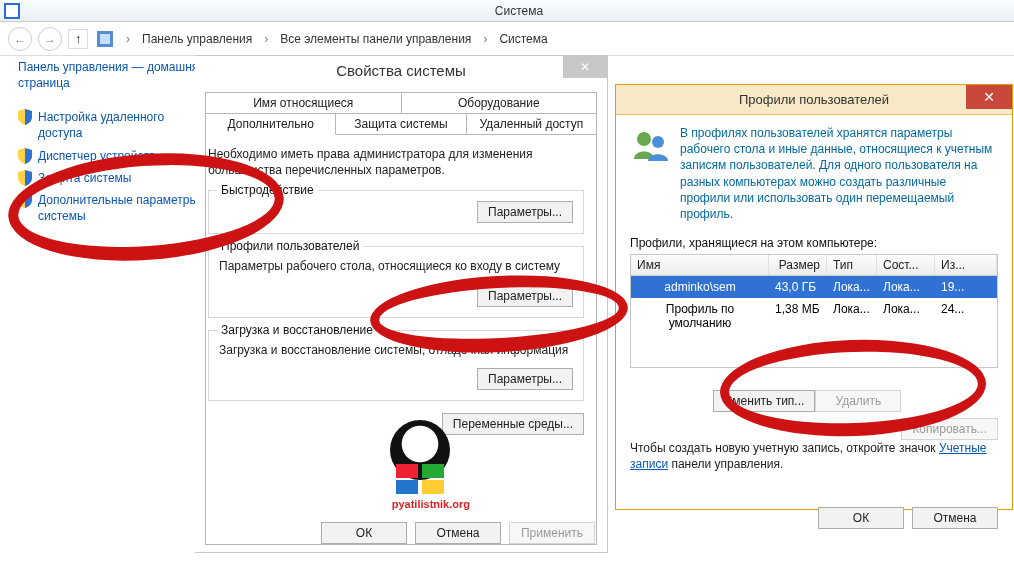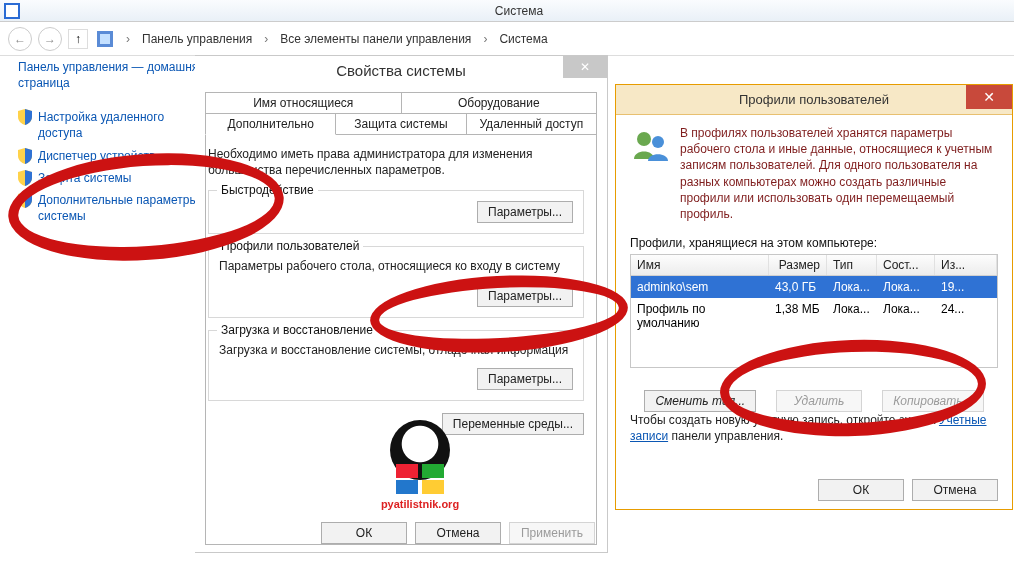--- a/index.html
+++ b/index.html
@@ -56,45 +56,45 @@
 
 
 .profdlg { position:absolute; top:84px; left:615px; width:398px; height:426px; background:#fff; border:1px solid #e79c00; }
 .profdlg .ph { height:30px; background:#f7e8c6; display:flex; align-items:center; position:relative; border-bottom:1px solid #e8c070; }
 .profdlg .ph-title { flex:1; text-align:center; font-size:13px; color:#333; }
 .profdlg .ph-close { position:absolute; top:0; right:0; width:46px; height:24px; background:#c8493b; color:#fff; display:flex;align-items:center;justify-content:center; font-size:14px; }
 .profdlg .inner { padding:10px 14px; }
 .prof-row { display:flex; gap:10px; }
 .ppl-icon { width:40px; height:40px; flex:0 0 40px; }
 .ppl-icon svg { width:40px; height:40px; }
-.prof-intro { font-size:12px; color:#7f1d1d; line-height:1.35; }
+.prof-intro { font-size:12px; color:#0369a1; line-height:1.35; }
 .prof-label { margin:14px 0 4px 0; color:#111; }
 
 .table { border:1px solid #c7c7c7; height:114px; background:#fff; }
 .thead { display:flex; background:linear-gradient(#fdfdfd,#ececec); border-bottom:1px solid #d0d0d0; }
 .th { padding:3px 6px; border-right:1px solid #e1e1e1; font-size:12px; color:#222; }
 .th.c1{flex:0 0 138px;} .th.c2{flex:0 0 58px; text-align:right;} .th.c3{flex:0 0 50px;} .th.c4{flex:0 0 58px;} .th.c5{flex:1;}
 .trow { display:flex; padding:2px 0; }
 .td { padding:2px 6px; font-size:12px; }
-.td.c1{flex:0 0 138px;} .td.c2{flex:0 0 58px; text-align:left;} .td.c3{flex:0 0 50px;} .td.c4{flex:0 0 58px;} .td.c5{flex:1;}
+.td.c1{flex:0 0 138px;text-align:center;} .td.c2{flex:0 0 58px; text-align:left;} .td.c3{flex:0 0 50px;} .td.c4{flex:0 0 58px;} .td.c5{flex:1;}
 .trow.sel { background:#2f72d4; color:#fff; }
 
-.prof-btns { display:flex; justify-content:center; gap:20px; margin-top:22px;font-style:italic; }
+.prof-btns { display:flex; justify-content:flex-end; gap:0; margin-top:22px; }
 .hint { color:#222; line-height:1.35; }
 .hint .lnk { color:#0b57b4; text-decoration:underline; cursor:pointer; }
 .prof-footer { display:flex; justify-content:flex-end; gap:8px; margin-top:34px; }
 
 
 .oval { position:absolute; border:10px solid #cc1212; border-radius:50%; pointer-events:none; }
 .oval.o1 { top:154px; left:8px;  width:276px; height:106px; transform:rotate(-4deg); border-width:12px 9px 14px 10px; }
 .oval.o2 { top:276px; left:370px; width:258px; height:76px;  transform:rotate(-3deg); border-width:12px 9px 14px 9px; }
 .oval.o3 { top:340px; left:720px; width:266px; height:96px;  transform:rotate(-2deg); border-width:12px 8px 13px 9px; }
 
 
-.wm { position:absolute; top:420px; left:370px; width:100px; text-align:center; pointer-events:none; }
+.wm { position:absolute; top:420px; left:370px; width:100px; text-align:right; pointer-events:none; }
 .wm .penguin { width:60px; height:60px; margin:0 auto 2px; border-radius:50%; background:radial-gradient(circle at 50% 40%,#fff 0 38%,#111 40% 100%); position:relative; }
 .wm .flag { width:48px; height:30px; margin:-18px auto 0; position:relative; }
 .wm .flag span { position:absolute; width:22px; height:14px; }
 .wm .flag .r{top:0;left:0;background:#e23;} .wm .flag .g{top:0;right:0;background:#2a3;}
 .wm .flag .b{bottom:0;left:0;background:#27c;} .wm .flag .y{bottom:0;right:0;background:#fc3;}
 .wm .wmtxt { color:#d22; font-weight:bold; font-size:11px; margin-top:4px; }
 </style>
 </head>
 <body>
 
@@ -242,21 +242,21 @@
         <div class="td c2">1,38 МБ</div>
         <div class="td c3">Лока...</div>
         <div class="td c4">Лока...</div>
         <div class="td c5">24...</div>
       </div>
     </div>
 
     <div class="prof-btns">
       <div class="winbtn" style="min-width:100px;">Сменить тип...</div>
       <div class="winbtn disabled">Удалить</div>
-      <div class="winbtn disabled" style="min-width:96px;">Копировать...</div>
+      <div class="winbtn disabled" style="min-width:96px;margin-top:28px;">Копировать...</div>
     </div>
 
     <div class="hint">
       <span>Чтобы создать новую учетную запись, откройте значок </span><span class="lnk">Учетные записи</span><span> панели управления.</span>
     </div>
 
     <div class="prof-footer">
       <div class="winbtn">ОК</div>
       <div class="winbtn">Отмена</div>
     </div>

